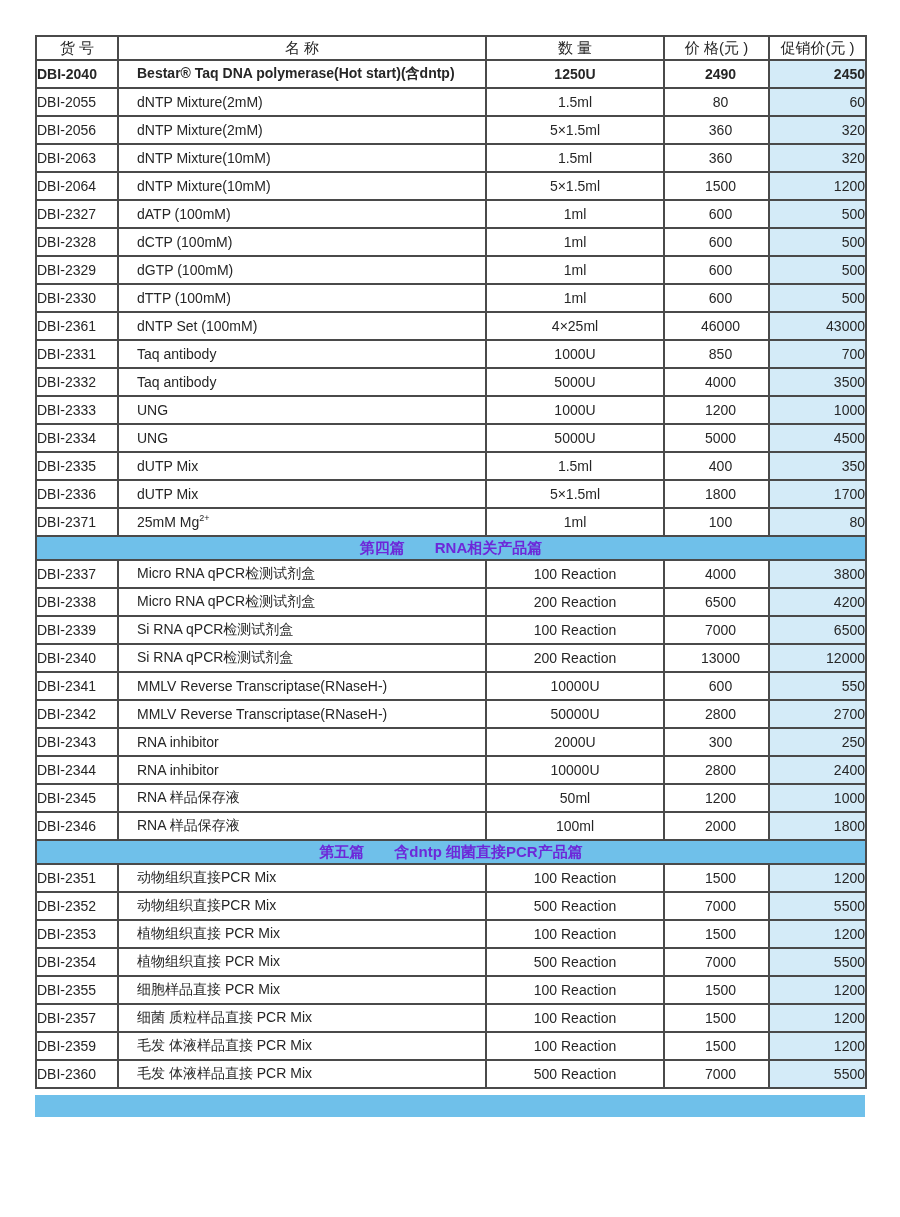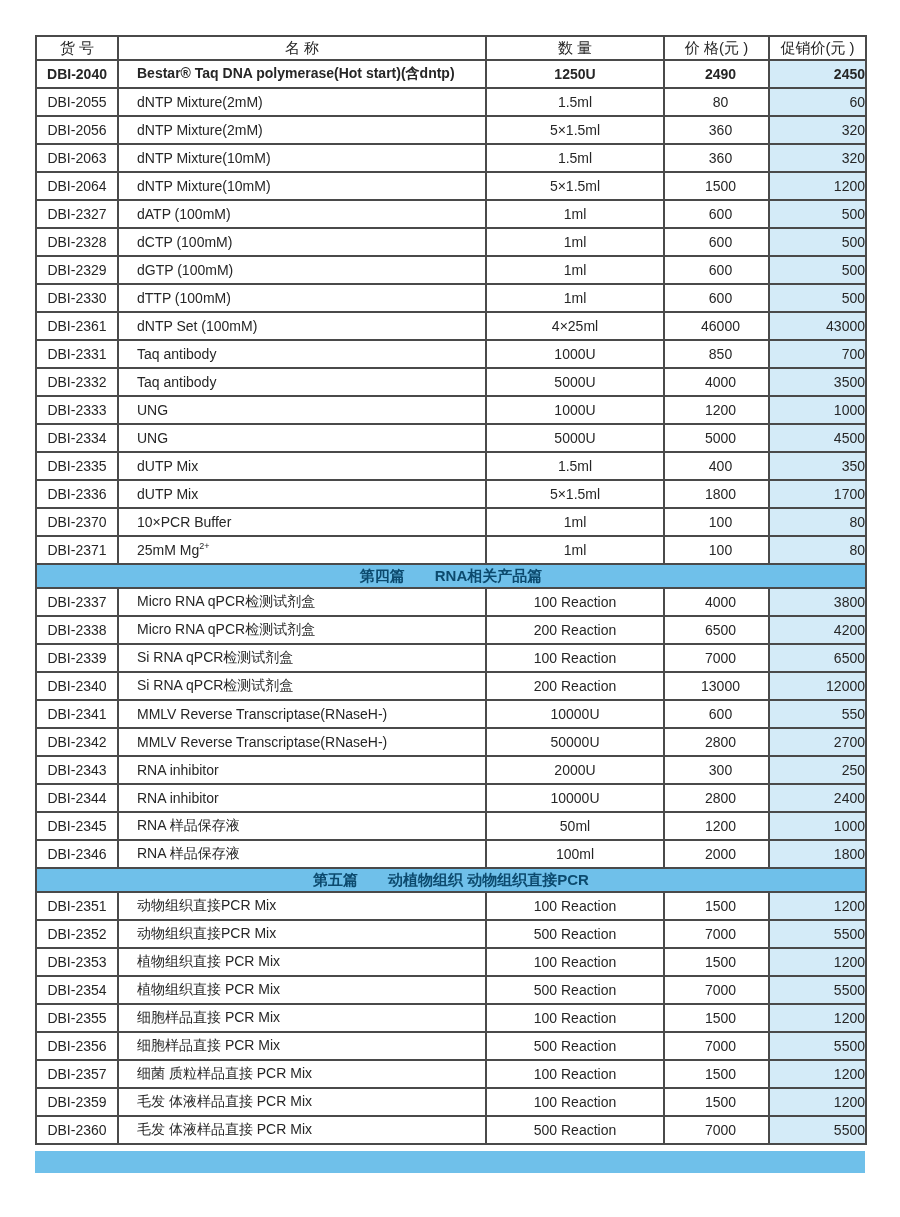--- a/index.html
+++ b/index.html
@@ -38,33 +38,33 @@
     overflow: hidden;
     white-space: nowrap;
   }
   thead th {
     height: 24px;
     font-size: 15px;
     font-weight: normal;
     background: #ffffff;
     text-align: center;
   }
-  td.code-cell  { text-align: center; }
+  td.code-cell  { }
   td.name-cell  { text-align: left; padding-left: 18px; }
   td.qty-cell   { text-align: center; }
   td.price-cell { text-align: center; padding-left: 8px; }
   td.promo-cell { text-align: right; background: var(--promo-cell); }
   tr.bold-row td { font-weight: bold; }
   td.section-cell {
     background: var(--section-bar);
     font-weight: bold;
     text-align: center;
     font-size: 15px;
     height: 24px;
-    color: #0c4a6e;
+    color: #6d28d9;
   }
   sup { font-size: 9px; line-height: 0; }
   .footer-bar {
     width: 830px;
     height: 22px;
     margin-top: 6px;
     background: var(--section-bar);
   }
 </style>
 </head>
@@ -195,27 +195,20 @@
           <td class="promo-cell">350</td>
         </tr>
         <tr>
           <td class="code-cell">DBI-2336</td>
           <td class="name-cell">dUTP Mix</td>
           <td class="qty-cell">5×1.5ml</td>
           <td class="price-cell">1800</td>
           <td class="promo-cell">1700</td>
         </tr>
         <tr>
-          <td class="code-cell">DBI-2370</td>
-          <td class="name-cell">10×PCR Buffer</td>
-          <td class="qty-cell">1ml</td>
-          <td class="price-cell">100</td>
-          <td class="promo-cell">80</td>
-        </tr>
-        <tr>
           <td class="code-cell">DBI-2371</td>
           <td class="name-cell">25mM Mg<sup>2+</sup></td>
           <td class="qty-cell">1ml</td>
           <td class="price-cell">100</td>
           <td class="promo-cell">80</td>
         </tr>
         <tr>
           <td colspan="5" class="section-cell">第四篇　　RNA相关产品篇</td>
         </tr>
         <tr>
@@ -282,21 +275,21 @@
           <td class="promo-cell">1000</td>
         </tr>
         <tr>
           <td class="code-cell">DBI-2346</td>
           <td class="name-cell">RNA 样品保存液</td>
           <td class="qty-cell">100ml</td>
           <td class="price-cell">2000</td>
           <td class="promo-cell">1800</td>
         </tr>
         <tr>
-          <td colspan="5" class="section-cell">第五篇　　动植物组织 动物组织直接PCR</td>
+          <td colspan="5" class="section-cell">第五篇　　含dntp 细菌直接PCR产品篇</td>
         </tr>
         <tr>
           <td class="code-cell">DBI-2351</td>
           <td class="name-cell">动物组织直接PCR Mix</td>
           <td class="qty-cell">100 Reaction</td>
           <td class="price-cell">1500</td>
           <td class="promo-cell">1200</td>
         </tr>
         <tr>
           <td class="code-cell">DBI-2352</td>
@@ -318,27 +311,20 @@
           <td class="qty-cell">500 Reaction</td>
           <td class="price-cell">7000</td>
           <td class="promo-cell">5500</td>
         </tr>
         <tr>
           <td class="code-cell">DBI-2355</td>
           <td class="name-cell">细胞样品直接 PCR Mix</td>
           <td class="qty-cell">100 Reaction</td>
           <td class="price-cell">1500</td>
           <td class="promo-cell">1200</td>
-        </tr>
-        <tr>
-          <td class="code-cell">DBI-2356</td>
-          <td class="name-cell">细胞样品直接 PCR Mix</td>
-          <td class="qty-cell">500 Reaction</td>
-          <td class="price-cell">7000</td>
-          <td class="promo-cell">5500</td>
         </tr>
         <tr>
           <td class="code-cell">DBI-2357</td>
           <td class="name-cell">细菌 质粒样品直接 PCR Mix</td>
           <td class="qty-cell">100 Reaction</td>
           <td class="price-cell">1500</td>
           <td class="promo-cell">1200</td>
         </tr>
         <tr>
           <td class="code-cell">DBI-2359</td>

